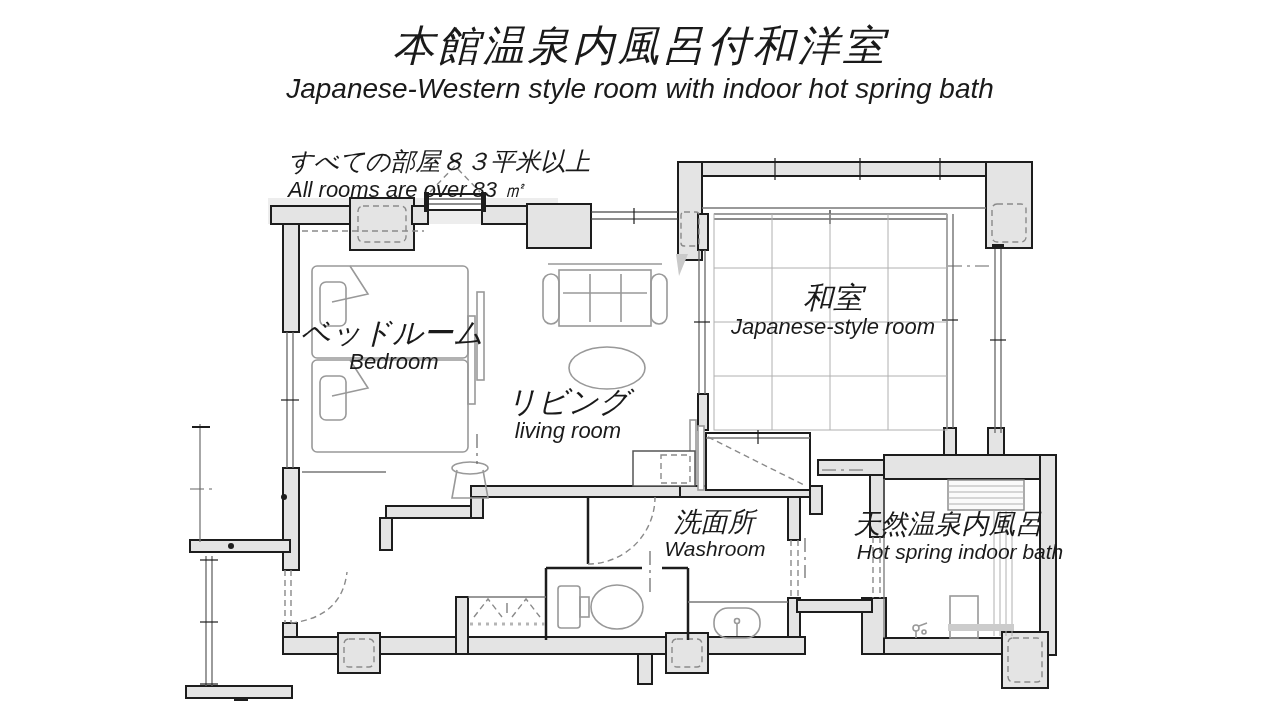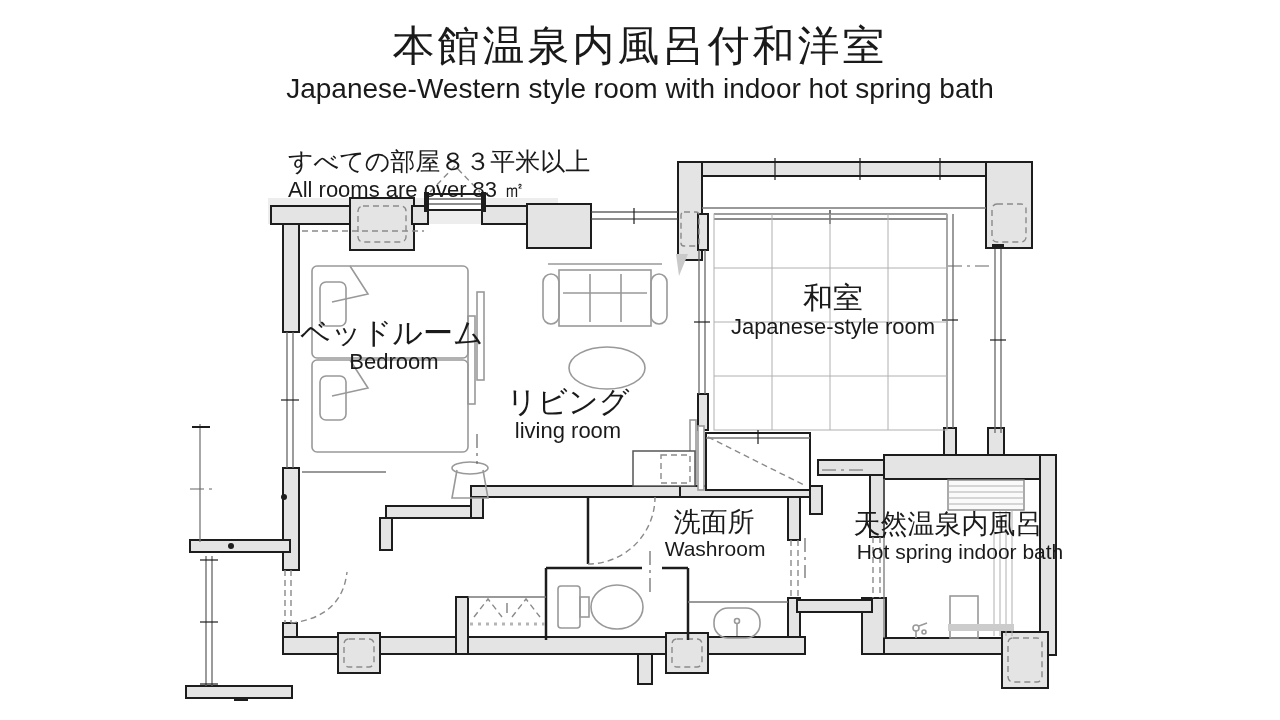--- a/index.html
+++ b/index.html
@@ -1,17 +1,17 @@
 <!DOCTYPE html>
 <html><head>
 <meta charset="utf-8">
 <style>
   html,body{margin:0;padding:0;background:#fff;}
   .stage{position:relative;width:1276px;height:720px;background:#fff;overflow:hidden;
-         font-family:"Liberation Sans","DejaVu Sans",sans-serif;}
+         font-family:"Liberation Sans","DejaVu Sans",sans-serif;font-style:italic;}
   svg{position:absolute;inset:0;}
   
   .w   {fill:#e4e4e4;stroke:#1d1d1d;stroke-width:2;}
   .wl  {stroke:#1d1d1d;stroke-width:2.5;fill:none;}
   .cap {stroke:#1d1d1d;stroke-width:2;fill:none;}
   .tick{stroke:#1d1d1d;stroke-width:1.2;fill:none;}
   .thin{stroke:#777;stroke-width:1.3;fill:none;}
   .glass{stroke:#666;stroke-width:1.3;fill:none;}
   .f   {stroke:#999;stroke-width:1.6;fill:none;}
   .ffill{fill:#ffffff;stroke:#999;stroke-width:1.6;}

